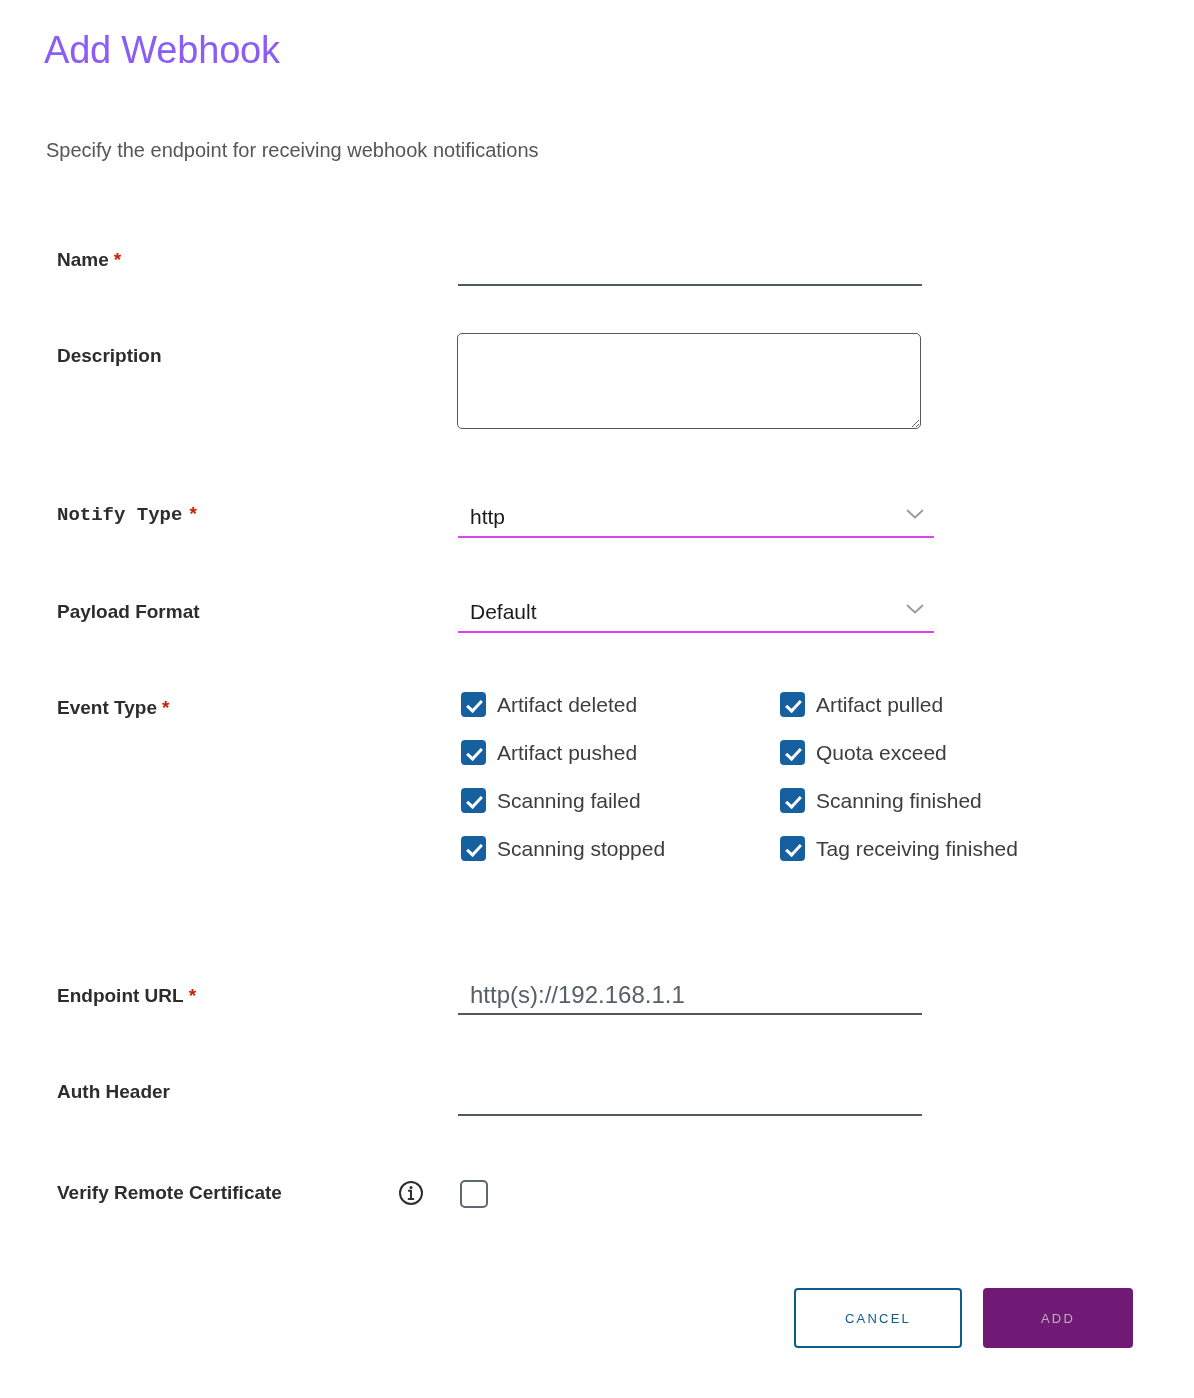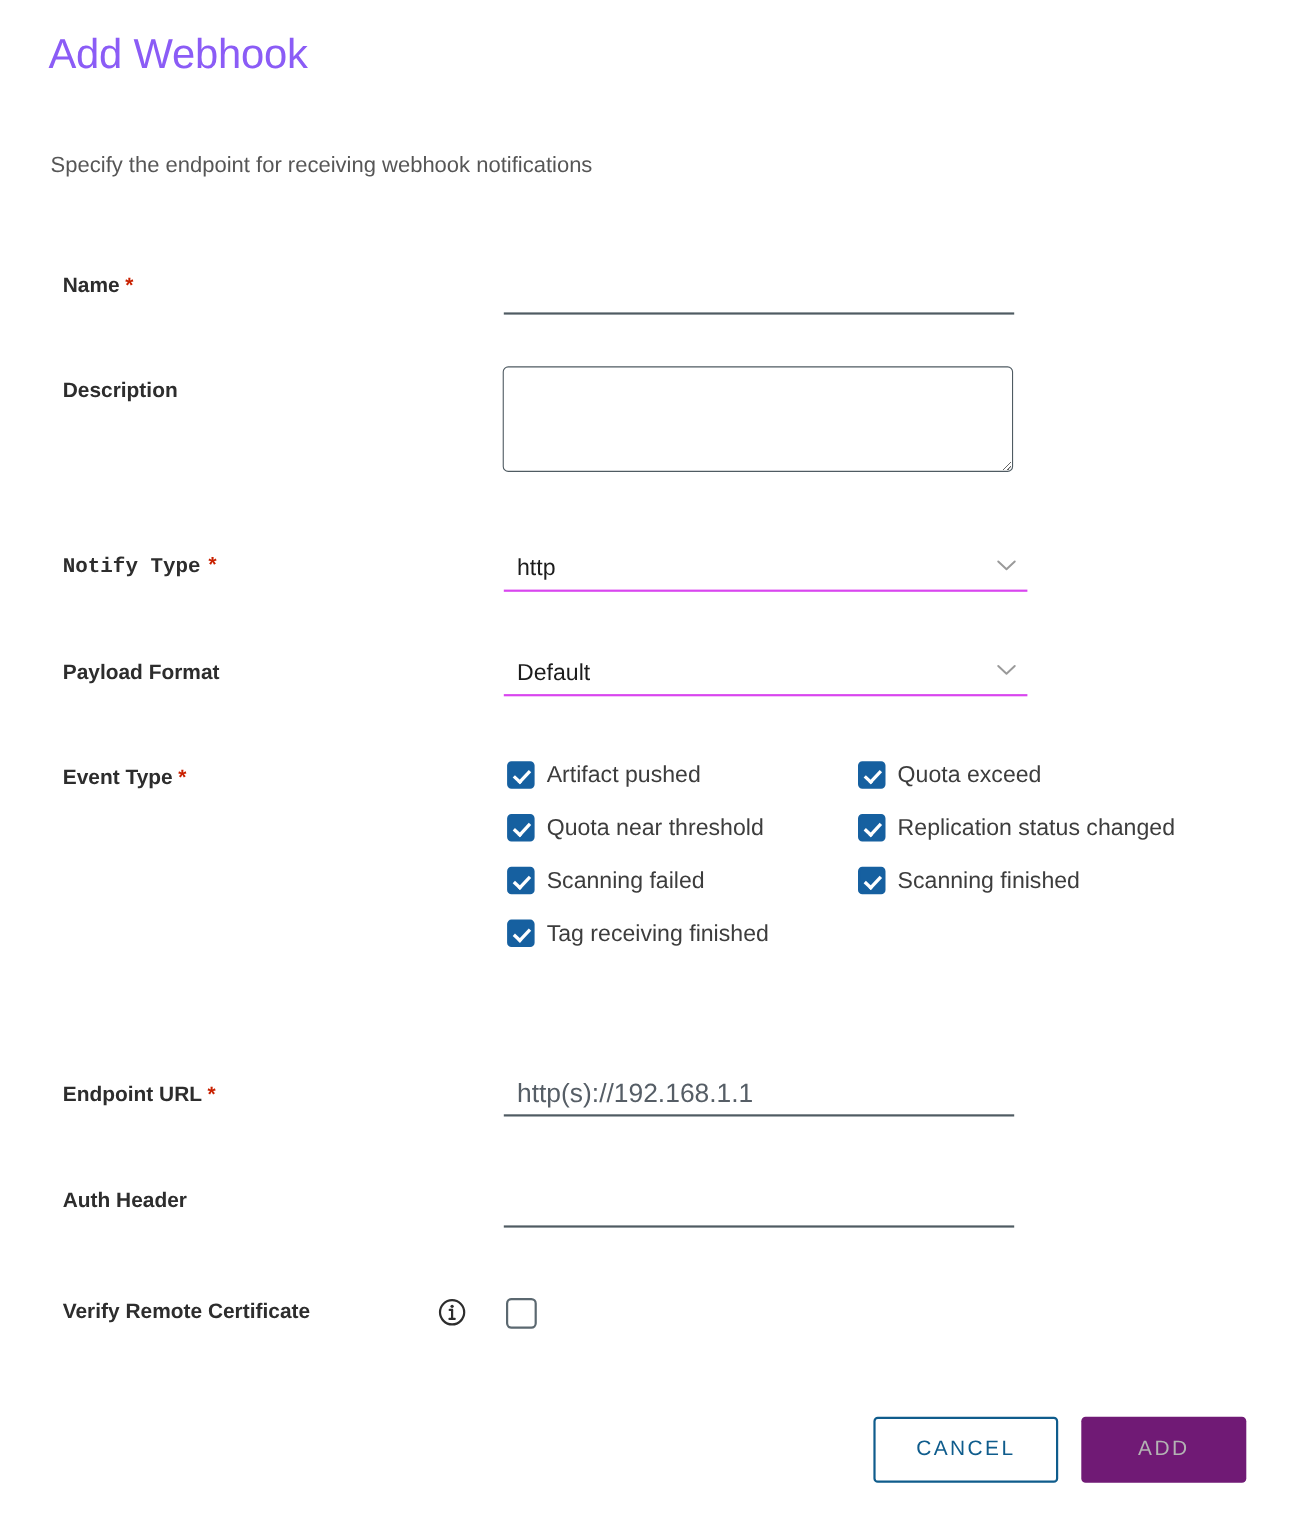--- a/index.html
+++ b/index.html
@@ -196,21 +196,21 @@
     border-radius: 5px;
     background: #fff;
     box-sizing: border-box;
   }
 
   
   .btn {
     position: absolute;
     height: 60px;
     border-radius: 4px;
-    font-size: 19px;
+    font-size: 13px;
     letter-spacing: 2.2px;
     font-family: "Liberation Sans", "DejaVu Sans", sans-serif;
     display: flex;
     align-items: center;
     justify-content: center;
     box-sizing: border-box;
     cursor: pointer;
     background: transparent;
   }
   .btn-cancel {
@@ -273,48 +273,52 @@
   </span>
 </div>
 
 <div class="flabel" style="top:698px;">
   <span>Event Type</span><span class="req">*</span>
 </div>
 <div class="cb-grid" id="event-type-grid">
     <div class="cb-row">
       <div class="cb-cell c1">
         <span class="cbox checked"></span>
-        <span class="cb-label">Artifact pushed</span>
+        <span class="cb-label">Artifact deleted</span>
       </div>
       <div class="cb-cell c2">
         <span class="cbox checked"></span>
-        <span class="cb-label">Quota exceed</span>
+        <span class="cb-label">Artifact pulled</span>
       </div>
     </div>
     <div class="cb-row">
       <div class="cb-cell c1">
         <span class="cbox checked"></span>
-        <span class="cb-label">Quota near threshold</span>
+        <span class="cb-label">Artifact pushed</span>
       </div>
       <div class="cb-cell c2">
         <span class="cbox checked"></span>
-        <span class="cb-label">Replication status changed</span>
+        <span class="cb-label">Quota exceed</span>
       </div>
     </div>
     <div class="cb-row">
       <div class="cb-cell c1">
         <span class="cbox checked"></span>
         <span class="cb-label">Scanning failed</span>
       </div>
       <div class="cb-cell c2">
         <span class="cbox checked"></span>
         <span class="cb-label">Scanning finished</span>
       </div>
     </div>
     <div class="cb-row">
+      <div class="cb-cell c1">
+        <span class="cbox checked"></span>
+        <span class="cb-label">Scanning stopped</span>
+      </div>
       <div class="cb-cell c2">
         <span class="cbox checked"></span>
         <span class="cb-label">Tag receiving finished</span>
       </div>
     </div>
   </div>
 
 <div class="flabel" style="top:986px;">
   <span>Endpoint URL</span><span class="req">*</span>
 </div>

